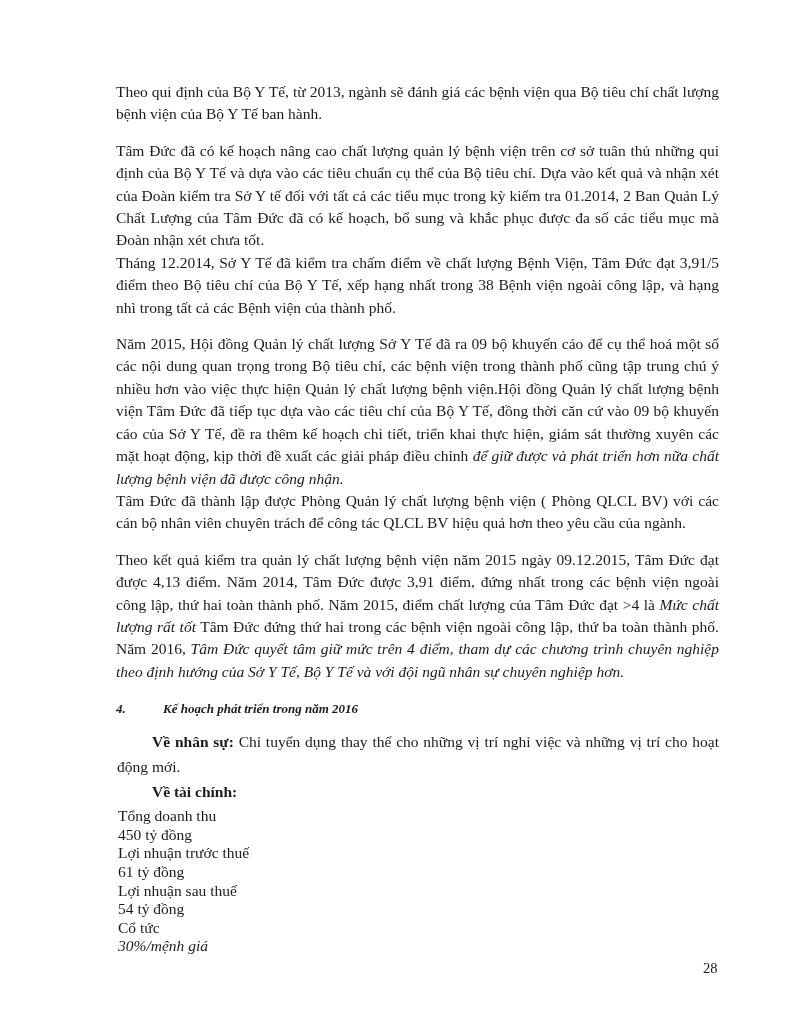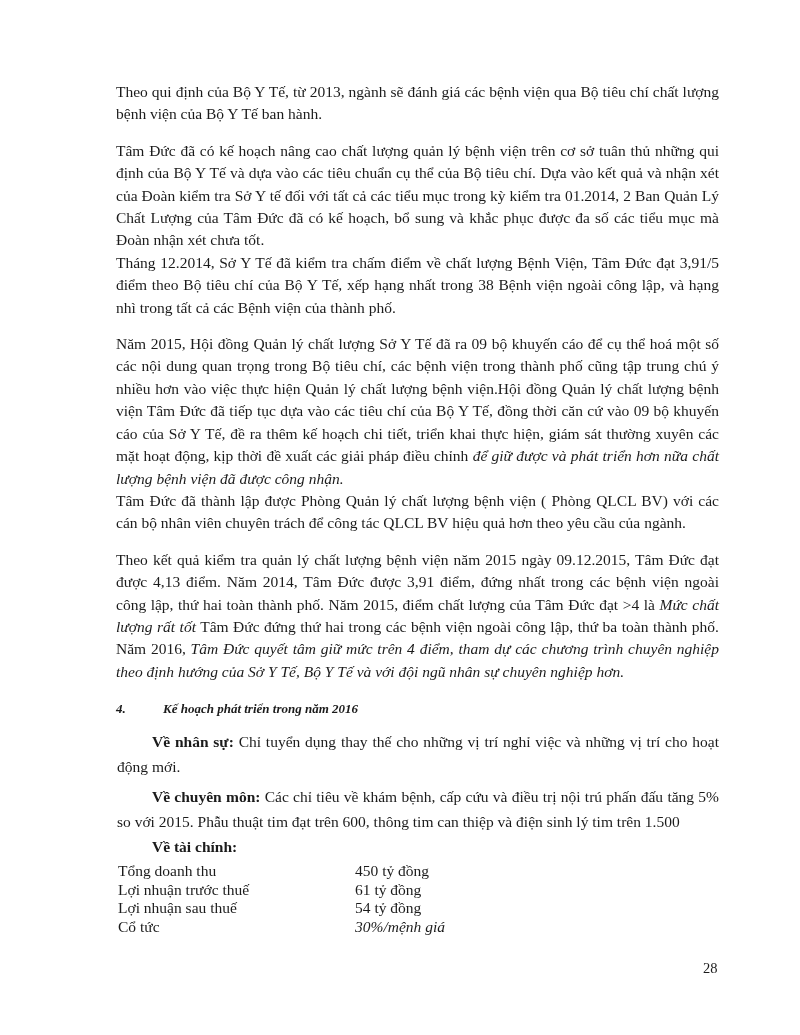--- a/index.html
+++ b/index.html
@@ -37,21 +37,21 @@
   }
   .h-num { display: inline-block; margin-left: 17px; width: 47px; }
   p.sub {
     margin: 0 0 0 18px;
     line-height: 25px;
     text-align: justify;
   }
   p.sub-gap { margin-top: 5px; }
   .sub-label { font-weight: bold; margin-left: 35px; }
   .fin-table { margin: 3px 0 0 19px; }
-  .fin-row { display: flex; line-height: 18.6px; }
+  .fin-row { display: flex; line-height: 18.6px; flex-direction: column; }
   .fin-label { width: 237px; }
   .fin-value { }
   .fin-value.italic { font-style: italic; }
   .page-number {
     position: absolute;
     left: 703px; top: 960px;
     font-size: 14.5px;
   }
 </style>
 </head>
@@ -77,21 +77,20 @@
     <section class="block">
       <p class="para"><span>Theo kết quả kiểm tra quản lý chất lượng bệnh viện năm 2015 ngày 09.12.2015, Tâm Đức đạt được 4,13 điểm. Năm 2014, Tâm Đức được 3,91 điểm, đứng nhất trong các bệnh viện ngoài công lập, thứ hai toàn thành phố. Năm 2015, điểm chất lượng của Tâm Đức đạt &gt;4 là </span><span class="italic">Mức chất lượng rất tốt</span><span> Tâm Đức đứng thứ hai trong các bệnh viện ngoài công lập, thứ ba toàn thành phố. Năm 2016, </span><span class="italic">Tâm Đức quyết tâm giữ mức trên 4 điểm, tham dự các chương trình chuyên nghiệp theo định hướng của Sở Y Tế, Bộ Y Tế và với đội ngũ nhân sự chuyên nghiệp hơn.</span></p>
     </section>
 
     <div class="heading">
       <span class="h-num">4.</span><span class="h-title">Kế hoạch phát triển trong năm 2016</span>
     </div>
 
     <p class="sub"><span class="sub-label">Về nhân sự:</span><span> Chỉ tuyển dụng thay thế cho những vị trí nghỉ việc và những vị trí cho hoạt động mới.</span></p>
 
-    <p class="sub sub-gap"><span class="sub-label">Về chuyên môn:</span><span> Các chỉ tiêu về khám bệnh, cấp cứu và điều trị nội trú phấn đấu tăng 5% so với 2015. Phẫu thuật tim đạt trên 600, thông tim can thiệp và điện sinh lý tim  trên 1.500</span></p>
 
     <p class="sub"><span class="sub-label">Về tài chính:</span></p>
 
     <div class="fin-table">
       <div class="fin-row">
         <span class="fin-label">Tổng doanh thu</span>
         <span class="fin-value">450 tỷ đồng</span>
       </div>
       <div class="fin-row">
         <span class="fin-label">Lợi nhuận trước thuế</span>

